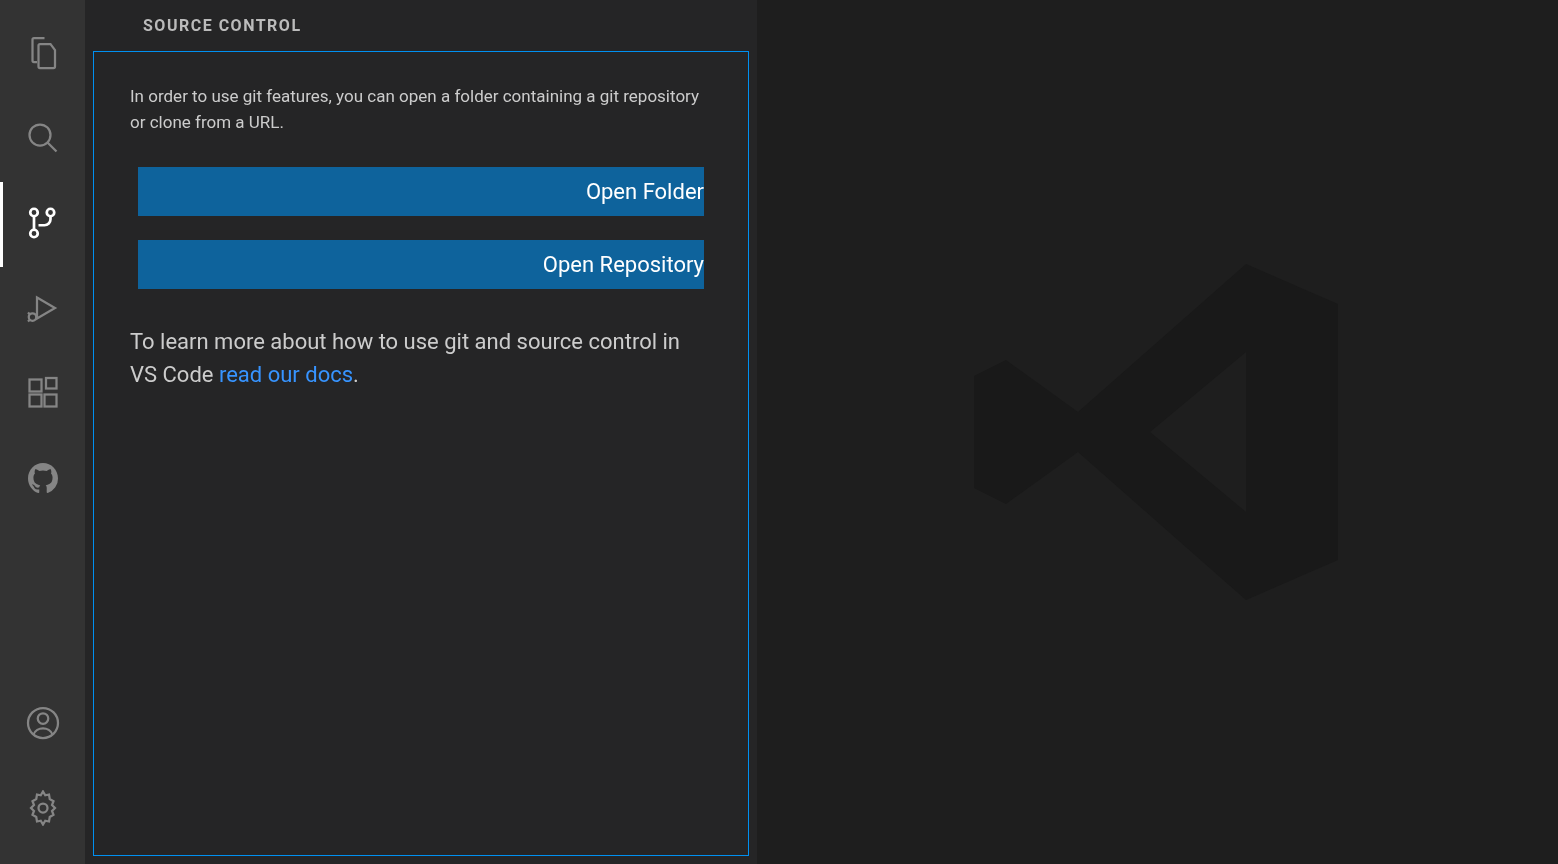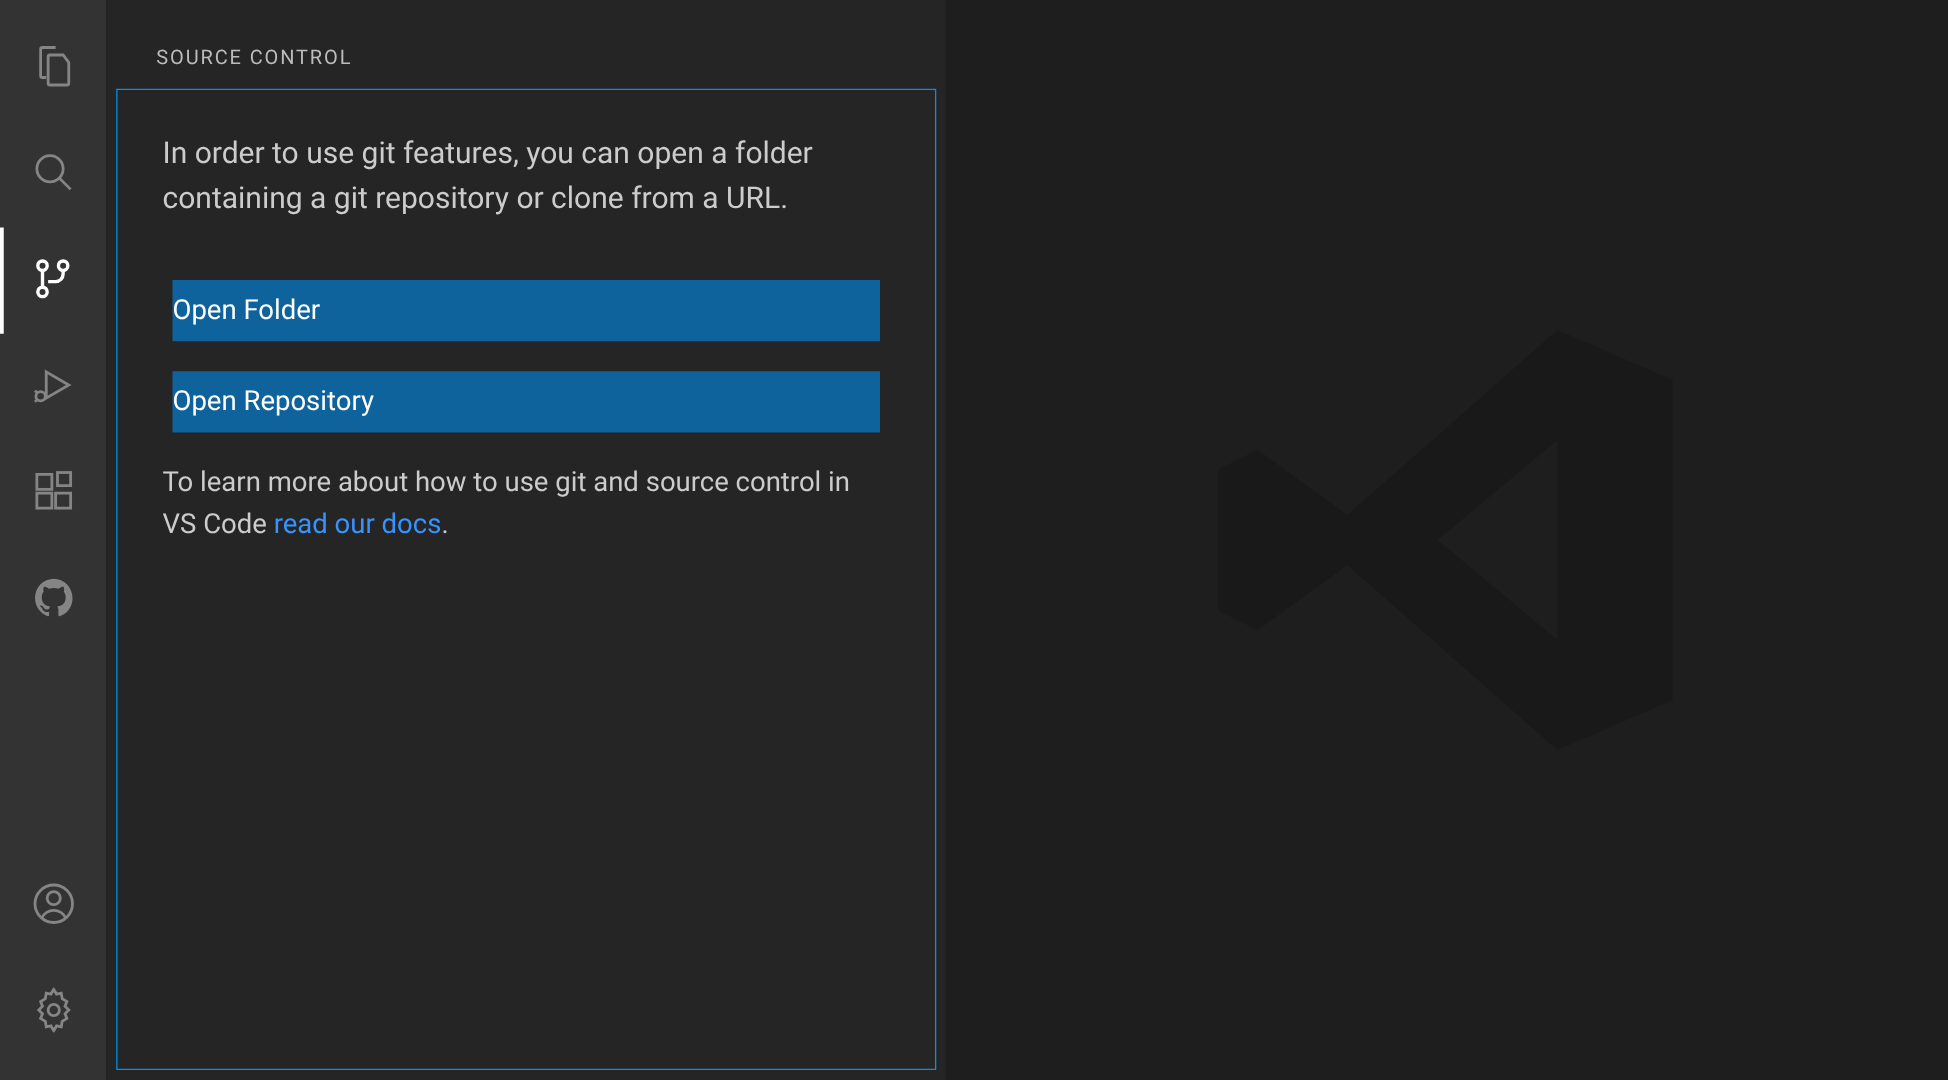--- a/index.html
+++ b/index.html
@@ -70,54 +70,55 @@
       height: 36px;
     }
     .sidebar {
       width: 672px;
       background: #252526;
       display: flex;
       flex-direction: column;
       flex-shrink: 0;
     }
     .sidebar-header {
-      padding: 36px 20px 8px 40px;
+      padding: 16px 20px 8px 40px;
       font-size: 16px;
       letter-spacing: 1.5px;
       color: #bbbbbb;
-      font-weight: 400;
+      font-weight: 700;
+      margin-left: 18px;
     }
     .sidebar-panel {
       margin: 8px 8px 8px 8px;
       border: 1.5px solid #0090f1;
       flex: 1;
       padding: 32px 36px;
     }
     .panel-text {
-      font-size: 24px;
+      font-size: 17px;
       line-height: 1.5;
       color: #cccccc;
-      margin-bottom: 48px;
+      margin-bottom: 32px;
     }
     .panel-text-bottom {
       font-size: 22px;
       line-height: 1.5;
       color: #cccccc;
-      margin-top: 24px;
+      margin-top: 36px;
     }
     .panel-button {
       display: block;
       width: 566px;
       margin: 0 auto 24px auto;
       background: #0e639c;
       border: none;
       color: #ffffff;
       font-size: 22px;
       padding: 12px 0;
-      text-align: left;
+      text-align: right;
       cursor: pointer;
       font-family: inherit;
     }
     .panel-link {
       color: #3794ff;
       text-decoration: none;
       cursor: pointer;
     }
     .editor-area {
       flex: 1;

